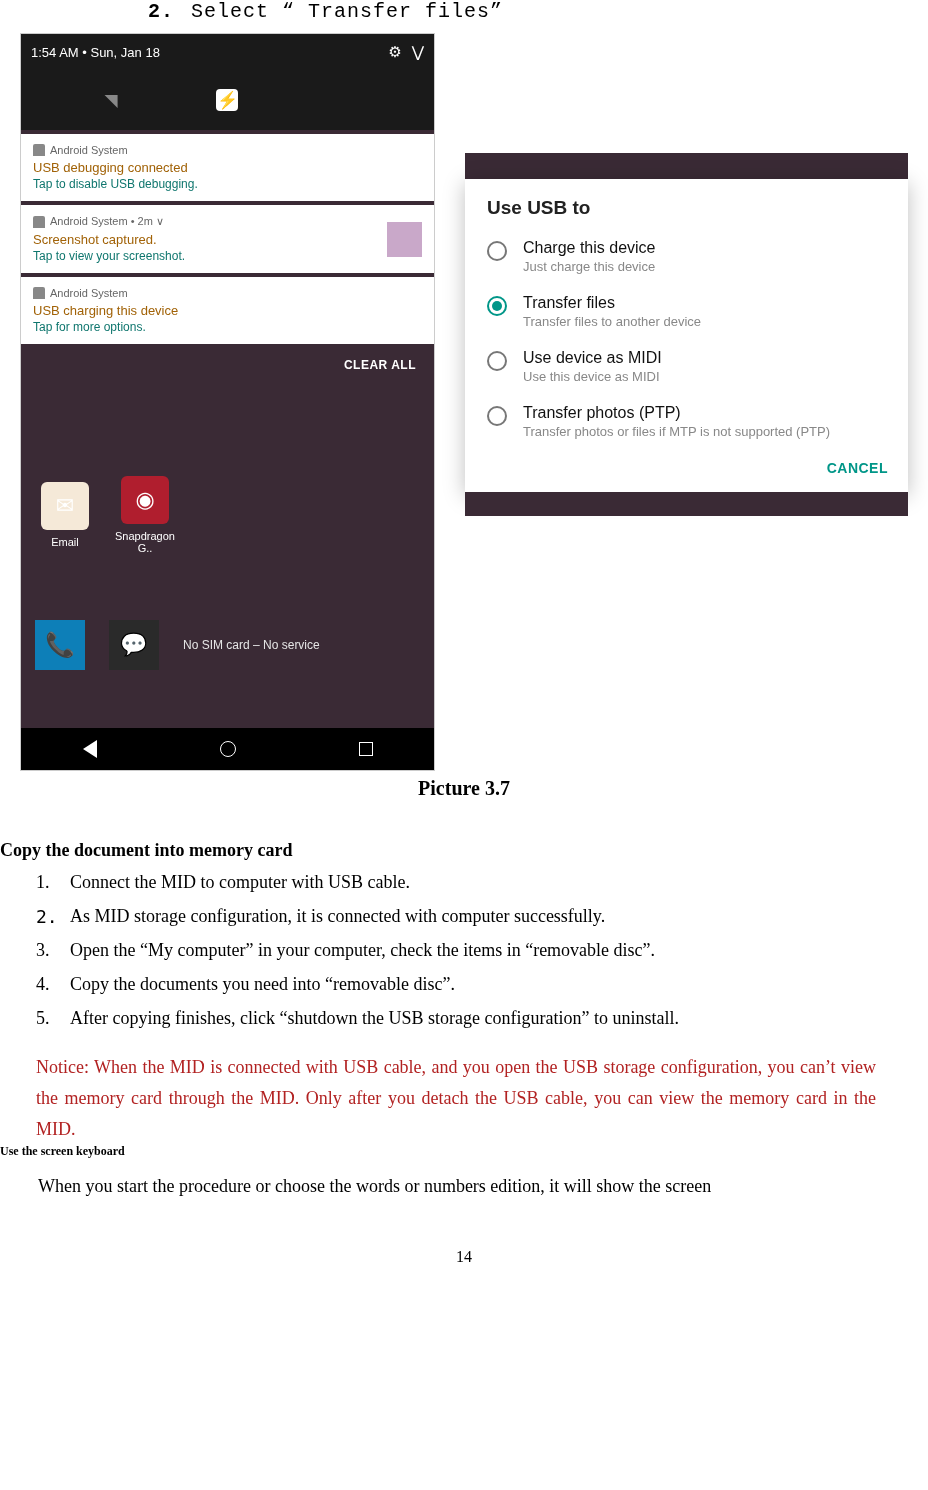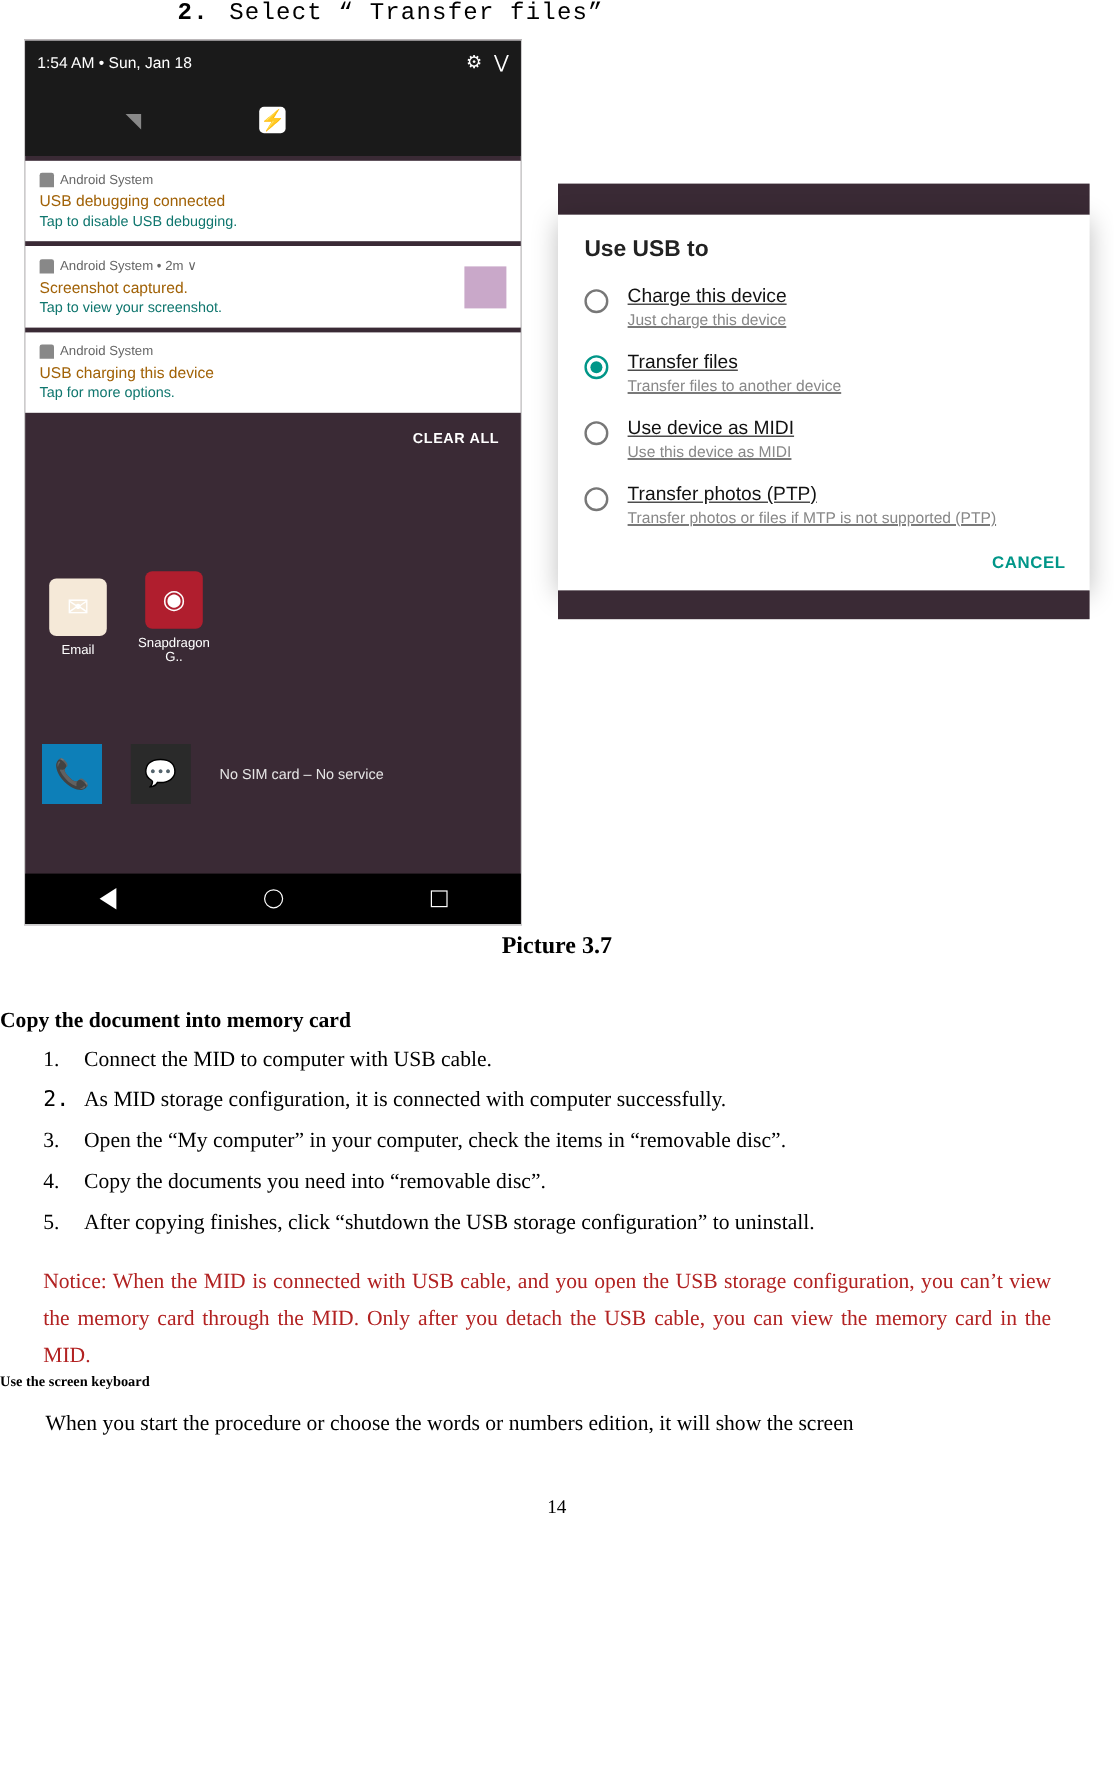--- a/index.html
+++ b/index.html
@@ -45,21 +45,21 @@
     .navbar { position: absolute; bottom: 0; left: 0; right: 0; height: 42px; background: #000; display: flex; align-items: center; justify-content: space-around; }
     .nav-btn { color: #fff; font-size: 16px; }
     .nav-circle { width: 16px; height: 16px; border: 1.8px solid #fff; border-radius: 50%; }
     .nav-square { width: 14px; height: 14px; border: 1.8px solid #fff; }
     .nav-tri { width: 0; height: 0; border-top: 9px solid transparent; border-bottom: 9px solid transparent; border-right: 14px solid #fff; }
 
     .dialog-wrap { margin-top: 120px; width: 443px; border-radius: 14px; }
     .dialog-bar { height: 26px; background: #3a2a35; }
     .dialog { background: #fff; box-shadow: 0 4px 20px rgba(0,0,0,0.25); font-family: -apple-system, "Helvetica Neue", Arial, sans-serif; color: #222; padding: 18px 0 8px; }
     .dialog-title { font-size: 19px; font-weight: 600; padding: 0 22px 10px; }
-    .radio-row { display: flex; align-items: flex-start; gap: 16px; padding: 10px 22px; text-decoration: underline; }
+    .radio-row { display: flex; align-items: flex-start; gap: 16px; padding: 10px 22px; }
     .radio { width: 20px; height: 20px; border: 2px solid #777; border-radius: 50%; flex-shrink: 0; margin-top: 2px; position: relative; }
     .radio.selected { border-color: #009688; }
     .radio.selected::after { content: ""; position: absolute; inset: 3px; background: #009688; border-radius: 50%; }
     .radio-label { font-size: 16px; color: #111; font-weight: 500; }
     .radio-sub { font-size: 13px; color: #888; margin-top: 2px; }
     .dialog-actions { text-align: right; padding: 8px 20px 6px; }
     .cancel-btn { color: #009688; font-weight: 600; font-size: 14px; letter-spacing: 0.5px; }
     .dialog-bar-bottom { height: 24px; background: #3a2a35; }
 
     .caption { text-align: center; font-weight: bold; margin: 6px 0 40px; font-size: 20px; }

